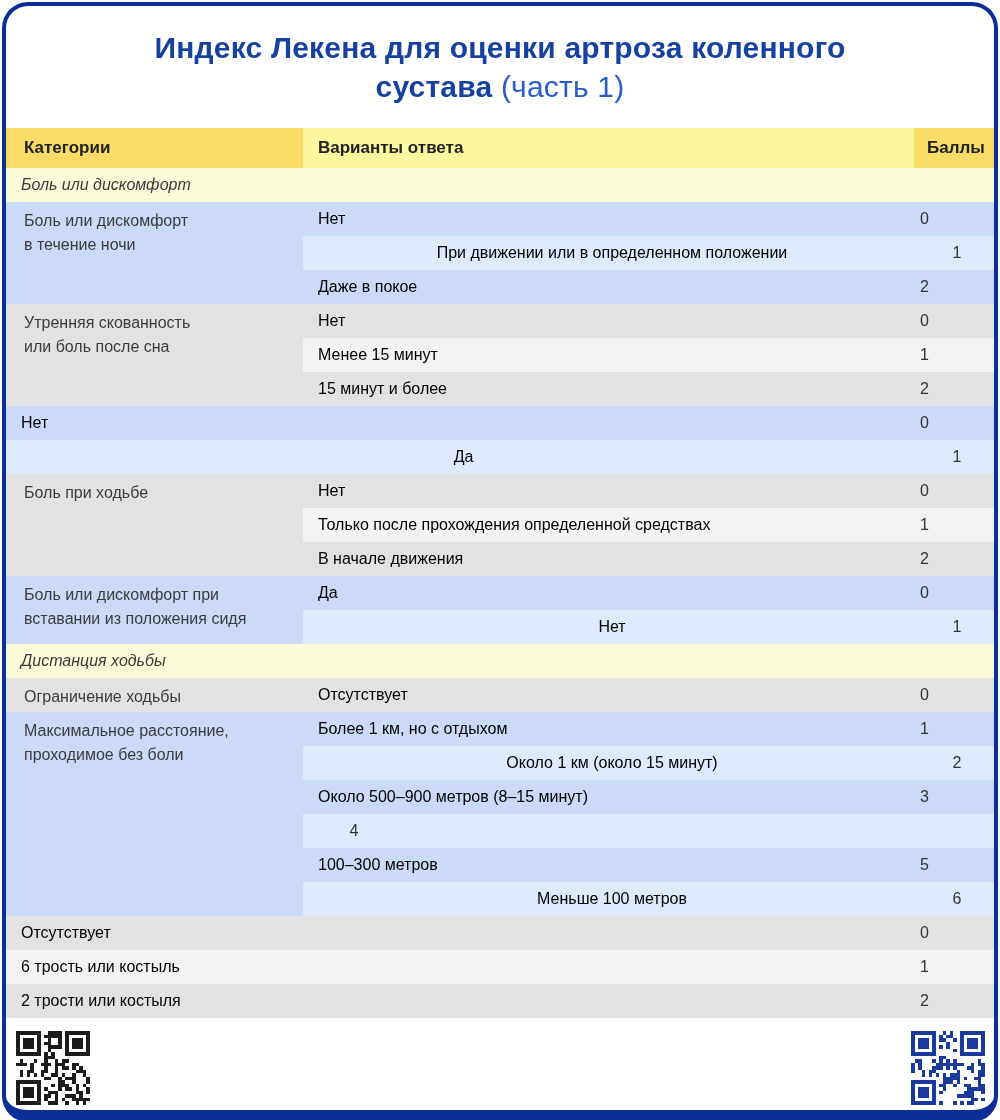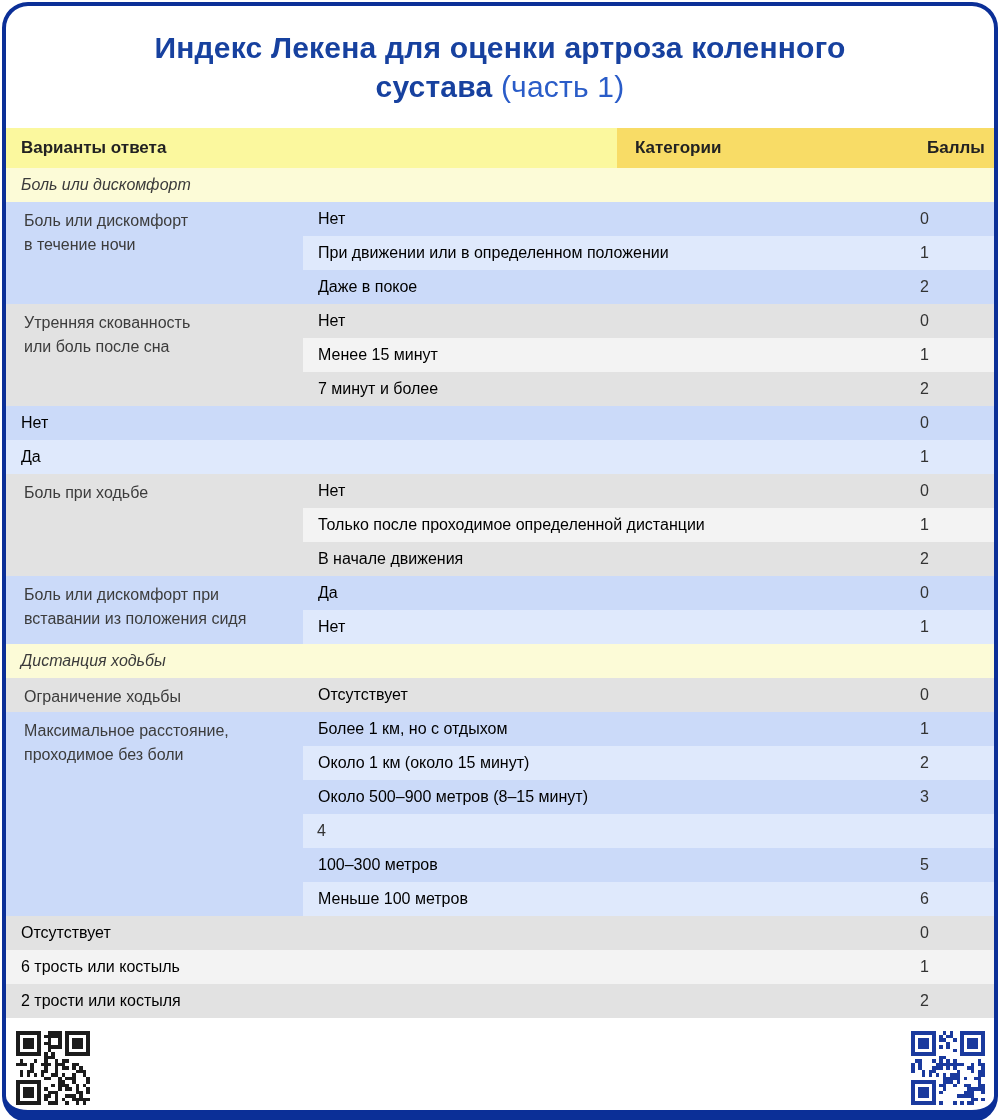--- a/index.html
+++ b/index.html
@@ -40,21 +40,21 @@
   .block{display:flex;}
   .cat{
     width:297px;box-sizing:border-box;padding:7px 14px 0 18px;
     font-size:16px;line-height:24px;color:#3c3c3c;white-space:pre-line;
   }
   .tone-blue .cat{background:var(--blue,#cbdaf9);}
   .tone-gray .cat{background:var(--gray,#e2e2e2);}
   .rows{flex:1;display:flex;flex-direction:column;}
   .row{display:flex;height:34px;align-items:center;}
   .tone-blue .row{background:var(--blue,#cbdaf9);}
-  .tone-blue .row.alt{background:var(--bluealt,#dfe9fc);}
+  .tone-blue .row.alt{background:var(--bluealt,#dfe9fc);text-align:center;}
   .tone-gray .row{background:var(--gray,#e2e2e2);}
   .tone-gray .row.alt{background:var(--grayalt,#f3f3f3);}
   .ans{flex:1;font-size:16px;color:#000000;padding-left:15px;box-sizing:border-box;
        white-space:nowrap;overflow:hidden;}
   .pts{width:88px;font-size:16px;color:#333333;padding-left:14px;box-sizing:border-box;}
   
   .footer{position:relative;height:96px;}
   .qr{position:absolute;top:13px;width:74px;height:74px;}
   .qr-left{left:10px;}
   .qr-right{right:9px;}
@@ -65,22 +65,22 @@
 <div class="card">
 
   <div class="title-wrap">
     <div class="title">
       <span class="main">Индекс Лекена для оценки артроза коленного сустава</span><span class="suffix"> (часть 1)</span>
     </div>
   </div>
 
   <div class="tbl">
     <div class="hdr-row">
+      <div class="hdr-cell hdr-cat">Категории</div>
       <div class="hdr-cell hdr-ans">Варианты ответа</div>
-      <div class="hdr-cell hdr-cat">Категории</div>
       <div class="hdr-cell hdr-pts">Баллы</div>
     </div>
     <div>
         <div class="section-row">Боль или дискомфорт</div>
         <div class="block tone-blue">
           <div class="cat">Боль или дискомфорт
 в течение ночи</div>
           <div class="rows">
             <div class="row">
               <div class="ans">Нет</div>
@@ -102,21 +102,21 @@
           <div class="rows">
             <div class="row">
               <div class="ans">Нет</div>
               <div class="pts">0</div>
             </div>
             <div class="row alt">
               <div class="ans">Менее 15 минут</div>
               <div class="pts">1</div>
             </div>
             <div class="row">
-              <div class="ans">7 минут и более</div>
+              <div class="ans">15 минут и более</div>
               <div class="pts">2</div>
             </div>
           </div>
         </div>
         <div class="block tone-blue">
           <div class="rows">
             <div class="row">
               <div class="ans">Нет</div>
               <div class="pts">0</div>
             </div>
@@ -127,21 +127,21 @@
           </div>
         </div>
         <div class="block tone-gray">
           <div class="cat">Боль при ходьбе</div>
           <div class="rows">
             <div class="row">
               <div class="ans">Нет</div>
               <div class="pts">0</div>
             </div>
             <div class="row alt">
-              <div class="ans">Только после проходимое определенной дистанции</div>
+              <div class="ans">Только после прохождения определенной средствах</div>
               <div class="pts">1</div>
             </div>
             <div class="row">
               <div class="ans">В начале движения</div>
               <div class="pts">2</div>
             </div>
           </div>
         </div>
         <div class="block tone-blue">
           <div class="cat">Боль или дискомфорт при

